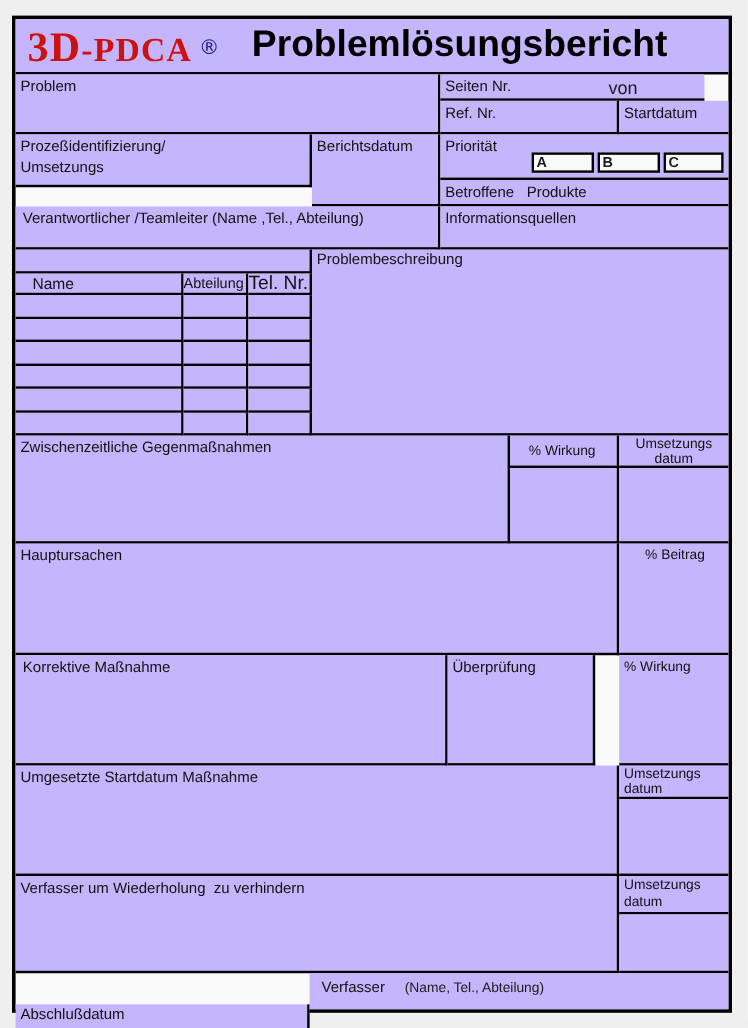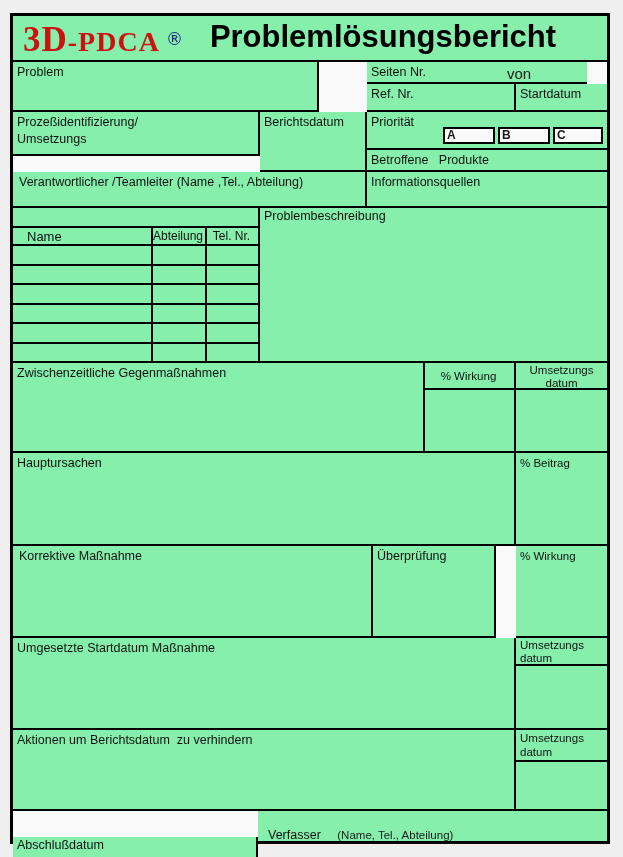--- a/index.html
+++ b/index.html
@@ -10,21 +10,21 @@
     color:#1a1a1a;
     -webkit-font-smoothing:none;
   }
   .form{
     position:absolute;left:10px;top:13px;width:600px;height:831px;
     box-sizing:border-box;border:3px solid #000;background:#f9f9f9;
   }
   .cell{
     position:absolute;box-sizing:border-box;
     border-right:2px solid #000;border-bottom:2px solid #000;
-    background:#86efac;
+    background:#c4b5fd;
   }
   .nr{border-right:none;}
   .nb{border-bottom:none;}
   .lbl{
     display:block;font-size:12.5px;line-height:15px;
     padding:3px 2px 0 4px;white-space:pre;color:#111;
   }
   .center{text-align:center;padding-left:0;}
   .small{font-size:11.5px;line-height:13px;}
   
@@ -51,21 +51,21 @@
 </head>
 <body>
 
 <div class="form">
 
   <div class="cell nr" style="left:0;top:0;width:594px;height:46px;">
     <span class="logo"><span class="l3d" style="color:#cc1111">3D</span><span class="lpdca" style="color:#cc1111">-PDCA</span><span class="reg" style="color:#222288">®</span></span>
     <div class="title">Problemlösungsbericht</div>
   </div>
 
-  <div class="cell" style="left:0;top:46px;width:306px;height:50px;">
+  <div class="cell" style="left:0;top:46px;width:354px;height:50px;">
     <span class="lbl">Problem</span>
   </div>
   <div class="cell nr" style="left:354px;top:46px;width:220px;height:22px;">
     <span class="lbl" style="display:inline-block">Seiten Nr.</span>
     <span class="von">von</span>
   </div>
   <div class="cell" style="left:354px;top:68px;width:149px;height:28px;">
     <span class="lbl">Ref. Nr.</span>
   </div>
   <div class="cell nr" style="left:503px;top:68px;width:91px;height:28px;">
@@ -99,21 +99,21 @@
   <div class="cell" style="left:0;top:192px;width:247px;height:20px;">
     <span class="lbl center" style="font-size:13px;padding-top:18px;">Team</span>
   </div>
   <div class="cell" style="left:0;top:212px;width:140px;height:18px;">
     <span class="lbl" style="font-size:13px;padding:1px 0 0 14px;">Name</span>
   </div>
   <div class="cell" style="left:140px;top:212px;width:54px;height:18px;">
     <span class="lbl center" style="font-size:12px;padding-top:1px;">Abteilung</span>
   </div>
   <div class="cell" style="left:194px;top:212px;width:53px;height:18px;">
-    <span class="lbl center" style="font-size:12px;padding-top:1px;">Tel. Nr.</span>
+    <span class="lbl center" style="font-size:16px;padding-top:1px;">Tel. Nr.</span>
   </div>
 
   <div class="cell" style="left:0;top:230px;width:140px;height:19.5px;"></div>
   <div class="cell" style="left:140px;top:230px;width:54px;height:19.5px;"></div>
   <div class="cell" style="left:194px;top:230px;width:53px;height:19.5px;"></div>
   <div class="cell" style="left:0;top:249.5px;width:140px;height:19.5px;"></div>
   <div class="cell" style="left:140px;top:249.5px;width:54px;height:19.5px;"></div>
   <div class="cell" style="left:194px;top:249.5px;width:53px;height:19.5px;"></div>
   <div class="cell" style="left:0;top:269px;width:140px;height:19.5px;"></div>
   <div class="cell" style="left:140px;top:269px;width:54px;height:19.5px;"></div>
@@ -142,21 +142,21 @@
     <span class="lbl center small" style="padding:1px 0 0 0;">Umsetzungs</span>
     <span class="lbl center small" style="padding:0;">datum</span>
   </div>
   <div class="cell" style="left:412px;top:374px;width:91px;height:63px;"></div>
   <div class="cell nr" style="left:503px;top:374px;width:91px;height:63px;"></div>
 
   <div class="cell" style="left:0;top:437px;width:503px;height:93px;">
     <span class="lbl">Hauptursachen</span>
   </div>
   <div class="cell nr" style="left:503px;top:437px;width:91px;height:93px;">
-    <span class="lbl small" style="padding-top:4px;">% Beitrag</span>
+    <span class="lbl small" style="padding-top:4px;text-align:center;">% Beitrag</span>
   </div>
 
   <div class="cell" style="left:0;top:530px;width:360px;height:92px;">
     <span class="lbl" style="padding-left:6px;">Korrektive Maßnahme</span>
   </div>
   <div class="cell" style="left:360px;top:530px;width:123px;height:92px;">
     <span class="lbl">Überprüfung</span>
   </div>
   <div class="cell nr" style="left:503px;top:530px;width:91px;height:92px;">
     <span class="lbl small" style="padding-top:4px;">% Wirkung</span>
@@ -165,29 +165,29 @@
   <div class="cell" style="left:0;top:622px;width:503px;height:92px;">
     <span class="lbl">Umgesetzte Startdatum Maßnahme</span>
   </div>
   <div class="cell nr" style="left:503px;top:622px;width:91px;height:28px;">
     <span class="lbl small" style="padding:1px 0 0 4px;">Umsetzungs</span>
     <span class="lbl small" style="padding:0 0 0 4px;">datum</span>
   </div>
   <div class="cell nr" style="left:503px;top:650px;width:91px;height:64px;"></div>
 
   <div class="cell" style="left:0;top:714px;width:503px;height:81px;">
-    <span class="lbl">Aktionen um Berichtsdatum  zu verhindern</span>
+    <span class="lbl">Verfasser um Wiederholung  zu verhindern</span>
   </div>
   <div class="cell nr" style="left:503px;top:714px;width:91px;height:32px;">
     <span class="lbl small" style="padding:2px 0 0 4px;">Umsetzungs</span>
     <span class="lbl small" style="padding:1px 0 0 4px;">datum</span>
   </div>
   <div class="cell nr" style="left:503px;top:746px;width:91px;height:49px;"></div>
 
   <div class="cell nb" style="left:0;top:821px;width:245px;height:42px;">
     <span class="lbl" style="padding-top:1px;">Abschlußdatum</span>
   </div>
   <div class="cell nr nb" style="left:245px;top:795px;width:349px;height:30px;">
-    <span class="lbl" style="padding-left:10px;padding-top:5px;display:inline-block;margin-top:12px;">Verfasser</span>
+    <span class="lbl" style="padding-left:10px;padding-top:5px;display:inline-block;">Verfasser</span>
     <span class="hint">(Name, Tel., Abteilung)</span>
   </div>
 
 </div>
 
 </body></html>

